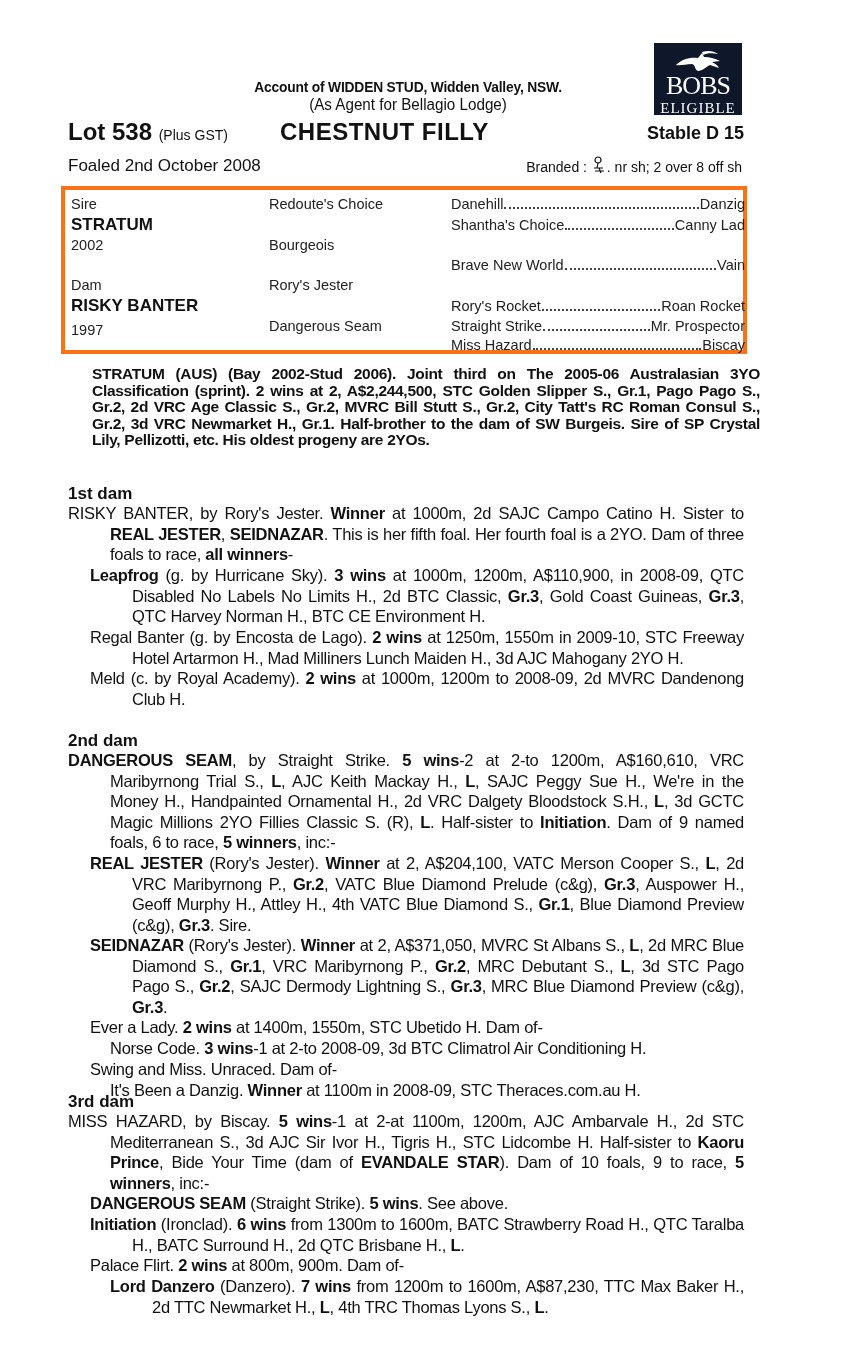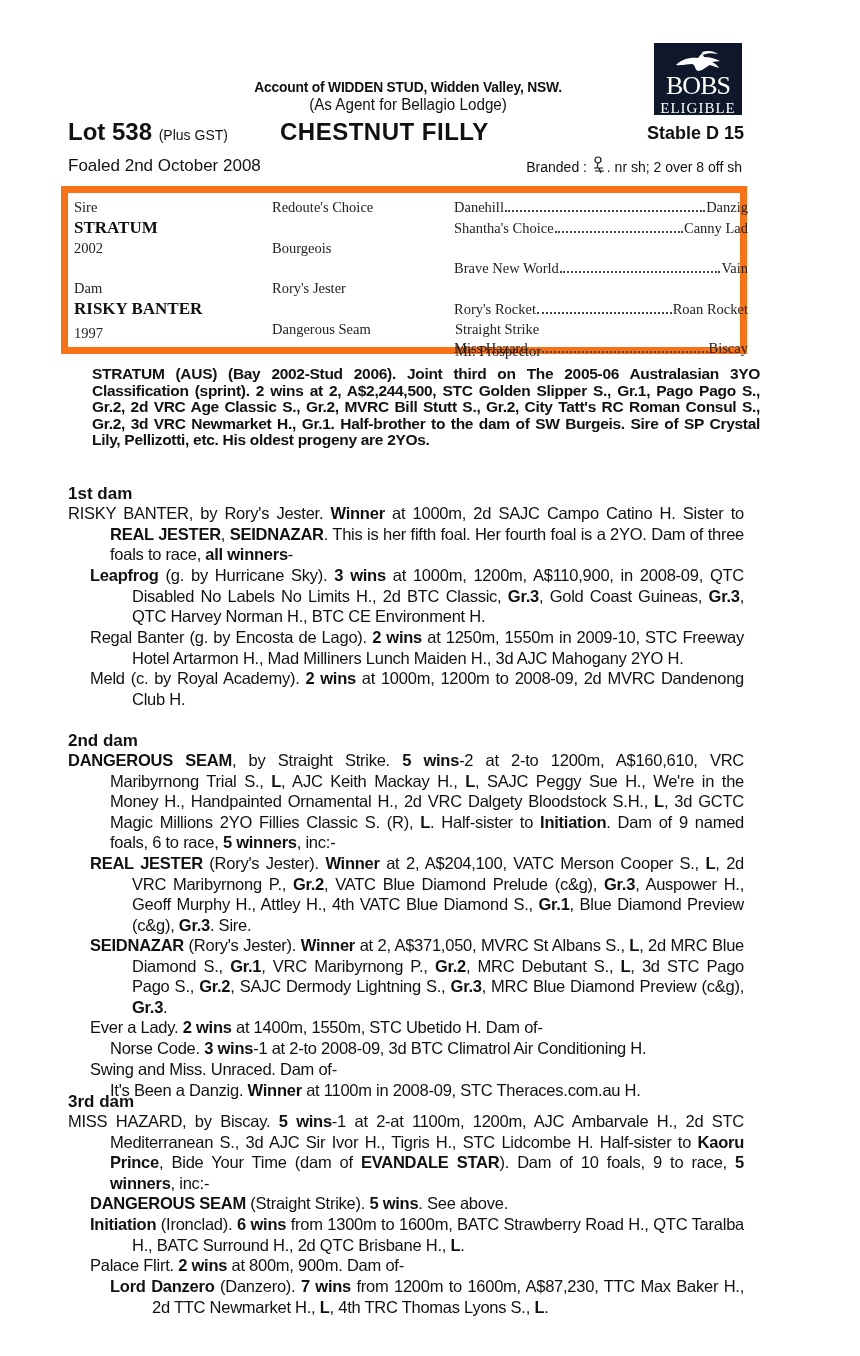--- a/index.html
+++ b/index.html
@@ -17,21 +17,21 @@
   .lot-row { position: absolute; left: 68px; top: 118px; width: 676px; height: 32px; }
   .lot { position: absolute; left: 0; top: 0; font-weight: bold; font-size: 24px; }
   .lot .gst { font-weight: normal; font-size: 14px; }
   .horse { position: absolute; left: 212px; top: 0; font-weight: bold; font-size: 24px; letter-spacing: 0.5px; }
   .stable { position: absolute; right: 0; top: 5px; font-weight: bold; font-size: 18px; }
 
   .foaled { position: absolute; left: 68px; top: 156px; font-size: 17px; }
   .branded { position: absolute; right: 118px; top: 156px; font-size: 14px; }
   .brand-glyph { display: inline-block; width: 16px; height: 18px; vertical-align: -2px; }
 
-  .pedigree { position: absolute; left: 61px; top: 186px; width: 686px; height: 168px; border: 7px solid #f97316; box-sizing: border-box; font-family: Liberation Serif, serif; }
+  .pedigree { position: absolute; left: 61px; top: 186px; width: 686px; height: 168px; border: 4px solid #f97316; box-sizing: border-box; }
   .ped { position: absolute; font-size: 14.5px; color: #222; white-space: nowrap; }
   .ped.big { font-weight: bold; font-size: 17px; color: #111; }
   .dot-row { position: absolute; left: 386px; width: 294px; font-size: 14.5px; display: flex; align-items: baseline; color: #222; }
   .dot-row .fill { flex: 1; border-bottom: 2px dotted #444; margin: 0 1px 3px 1px; height: 0; }
 
   .stratum { position: absolute; left: 76px; top: 366px; width: 668px; font-weight: bold; font-size: 15.5px; line-height: 16.5px; text-align: justify; letter-spacing: -0.3px; transform: scaleX(1); margin-left: 16px; }
 
   .sec-head { position: absolute; left: 68px; font-weight: bold; font-size: 17px; }
   .para { position: absolute; font-size: 16.5px; line-height: 20.5px; text-align: justify; text-align-last: left; letter-spacing: -0.25px; }
   .para b { font-weight: bold; }
@@ -97,21 +97,21 @@
     <div class="dot-row" style="top:67px;">
         <span>Brave New World</span>
         <span class="fill"></span>
         <span>Vain</span>
       </div>
     <div class="dot-row" style="top:108px;">
         <span>Rory's Rocket</span>
         <span class="fill"></span>
         <span>Roan Rocket</span>
       </div>
-    <div class="dot-row" style="top:128px;flex-direction:column;">
+    <div class="dot-row" style="top:128px;">
         <span>Straight Strike</span>
         <span class="fill"></span>
         <span>Mr. Prospector</span>
       </div>
     <div class="dot-row" style="top:147px;">
         <span>Miss Hazard</span>
         <span class="fill"></span>
         <span>Biscay</span>
       </div>
   </div>

